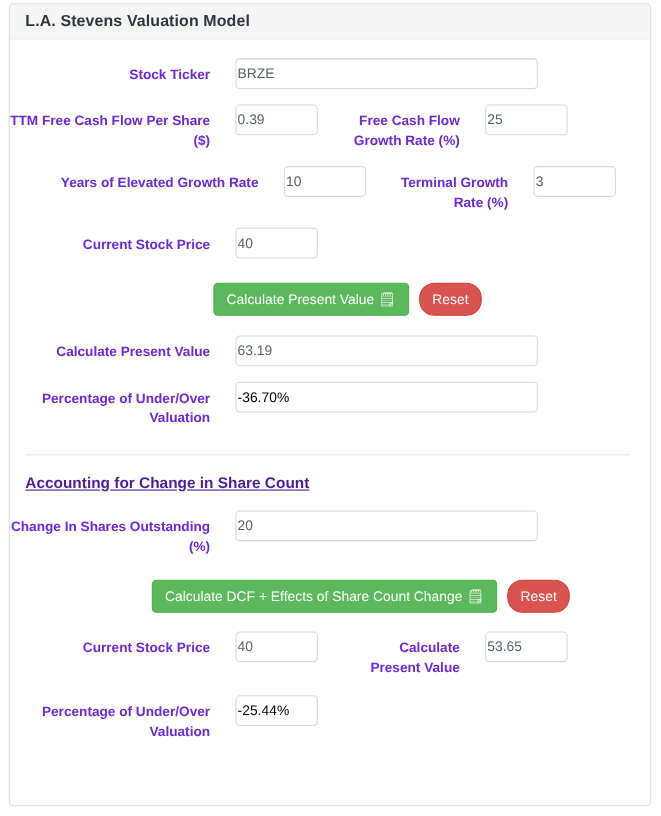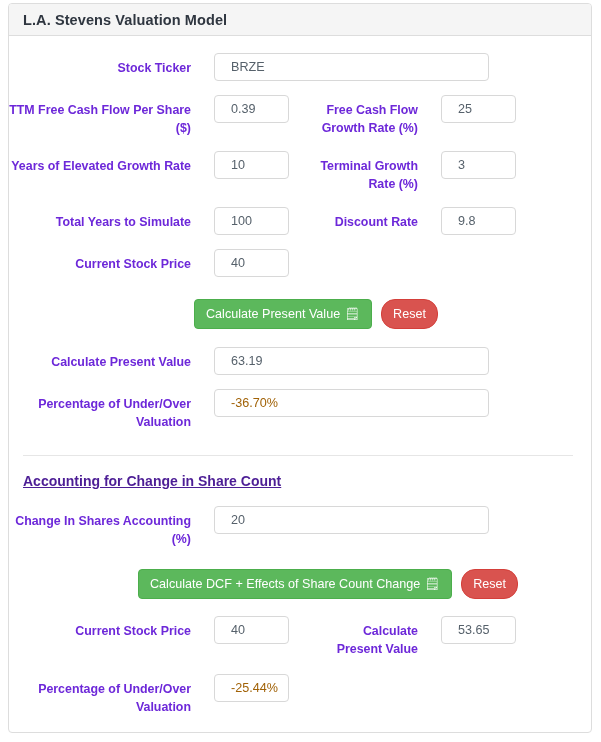--- a/index.html
+++ b/index.html
@@ -72,28 +72,28 @@
   .gap-b { width: 23px; }
 
   .inp {
     box-sizing: border-box;
     height: 28px;
     border: 1px solid #d8d8d8;
     border-radius: 4px;
     background: #ffffff;
     font-size: 12.6px;
     color: #56616b;
-    padding: 0 16px;
+    padding: 0 1px;
     line-height: 26px;
     white-space: nowrap;
     overflow: hidden;
   }
   .inp-sm { width: 75px; }
   .inp-lg { width: 275px; }
-  .inp-green { color: #a16207; }
+  .inp-green { color: #000000; }
 
   
   .btnrow {
     display: flex;
     align-items: center;
   }
   .btn {
     border: 1px solid transparent;
     border-radius: 4px;
     font-size: 12.6px;
@@ -148,39 +148,30 @@
     <div class="row" style="margin-top:14px;">
       <div class="lbl lbl-a">TTM Free Cash Flow Per Share ($)</div>
       <div class="gap-a"></div>
       <div class="inp inp-sm">0.39</div>
       <div class="gap-b" style="width:27px;"></div>
       <div class="lbl lbl-b">Free Cash Flow Growth Rate (%)</div>
       <div class="gap-b"></div>
       <div class="inp inp-sm">25</div>
     </div>
 
-    <div class="row" style="margin-top:14px;">
+    <div class="row" style="margin-top:14px;margin-left:44px;">
       <div class="lbl lbl-a">Years of Elevated Growth Rate</div>
       <div class="gap-a"></div>
       <div class="inp inp-sm">10</div>
       <div class="gap-b" style="width:27px;"></div>
       <div class="lbl lbl-b">Terminal Growth Rate (%)</div>
       <div class="gap-b"></div>
       <div class="inp inp-sm">3</div>
     </div>
 
-    <div class="row" style="margin-top:14px;">
-      <div class="lbl lbl-a">Total Years to Simulate</div>
-      <div class="gap-a"></div>
-      <div class="inp inp-sm">100</div>
-      <div class="gap-b" style="width:27px;"></div>
-      <div class="lbl lbl-b">Discount Rate</div>
-      <div class="gap-b"></div>
-      <div class="inp inp-sm">9.8</div>
-    </div>
 
     <div class="row" style="margin-top:14px;">
       <div class="lbl lbl-a">Current Stock Price</div>
       <div class="gap-a"></div>
       <div class="inp inp-sm">40</div>
     </div>
 
     <div class="btnrow" style="margin-top:22px; padding-left:185px;">
       <div class="btn btn-green">
         <span>Calculate Present Value</span>
@@ -202,21 +193,21 @@
       <div class="lbl lbl-a">Percentage of Under/Over Valuation</div>
       <div class="gap-a"></div>
       <div class="inp inp-lg inp-green">-36.70%</div>
     </div>
 
     <hr class="divider" style="margin-top:24px;">
 
     <div class="section-title" style="margin-top:17px;">Accounting for Change in Share Count</div>
 
     <div class="row" style="margin-top:17px;">
-      <div class="lbl lbl-a">Change In Shares Accounting (%)</div>
+      <div class="lbl lbl-a">Change In Shares Outstanding (%)</div>
       <div class="gap-a"></div>
       <div class="inp inp-lg">20</div>
     </div>
 
     <div class="btnrow" style="margin-top:21px; padding-left:129px;">
       <div class="btn btn-green">
         <span>Calculate DCF + Effects of Share Count Change</span>
         <span class="ico">🗒</span>
       </div>
       <div style="width:9px;"></div>

